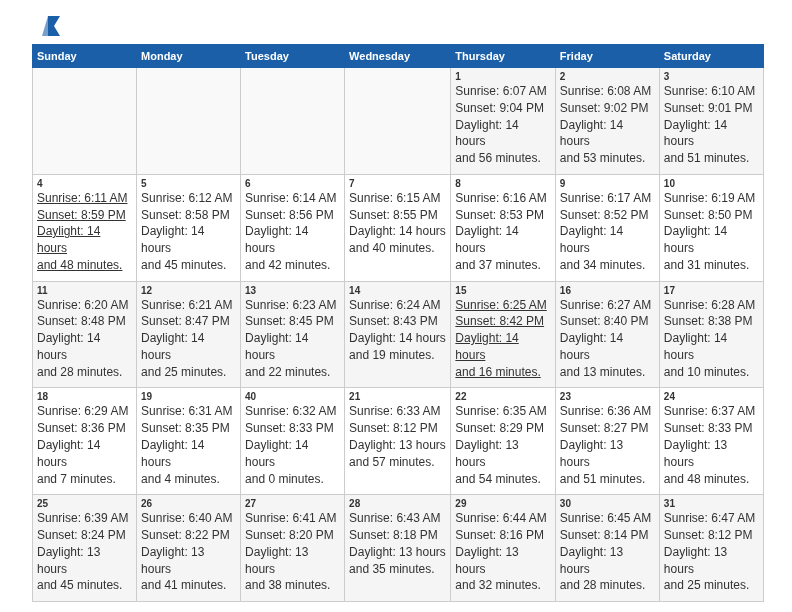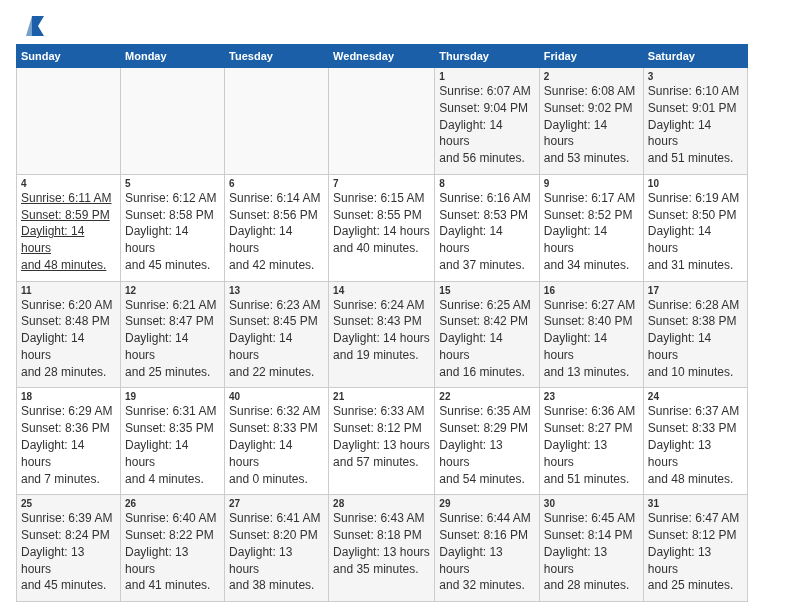--- a/index.html
+++ b/index.html
@@ -9,20 +9,21 @@
       width: 792px;
       height: 612px;
       overflow: hidden;
     }
     .page {
       width: 764px;
       height: 612px;
       padding: 12px 16px 10px 16px;
       display: flex;
       flex-direction: column;
+      margin-left: 16px;
     }
     .header {
       display: flex;
       justify-content: space-between;
       align-items: flex-start;
       margin-bottom: 8px;
     }
     .logo {
       display: flex;
       align-items: center;
@@ -237,21 +238,21 @@
             </td>
             <td>
               <span class="day-num">14</span>
               <div class="day-info" style="white-space: pre-line;">Sunrise: 6:24 AM
 Sunset: 8:43 PM
 Daylight: 14 hours
 and 19 minutes.</div>
             </td>
             <td>
               <span class="day-num">15</span>
-              <div class="day-info" style="white-space: pre-line;">Sunrise: 6:25 AM
+              <div class="day-info" style="white-space: pre-line; text-decoration: underline;">Sunrise: 6:25 AM
 Sunset: 8:42 PM
 Daylight: 14 hours
 and 16 minutes.</div>
             </td>
             <td>
               <span class="day-num">16</span>
               <div class="day-info" style="white-space: pre-line;">Sunrise: 6:27 AM
 Sunset: 8:40 PM
 Daylight: 14 hours
 and 13 minutes.</div>

